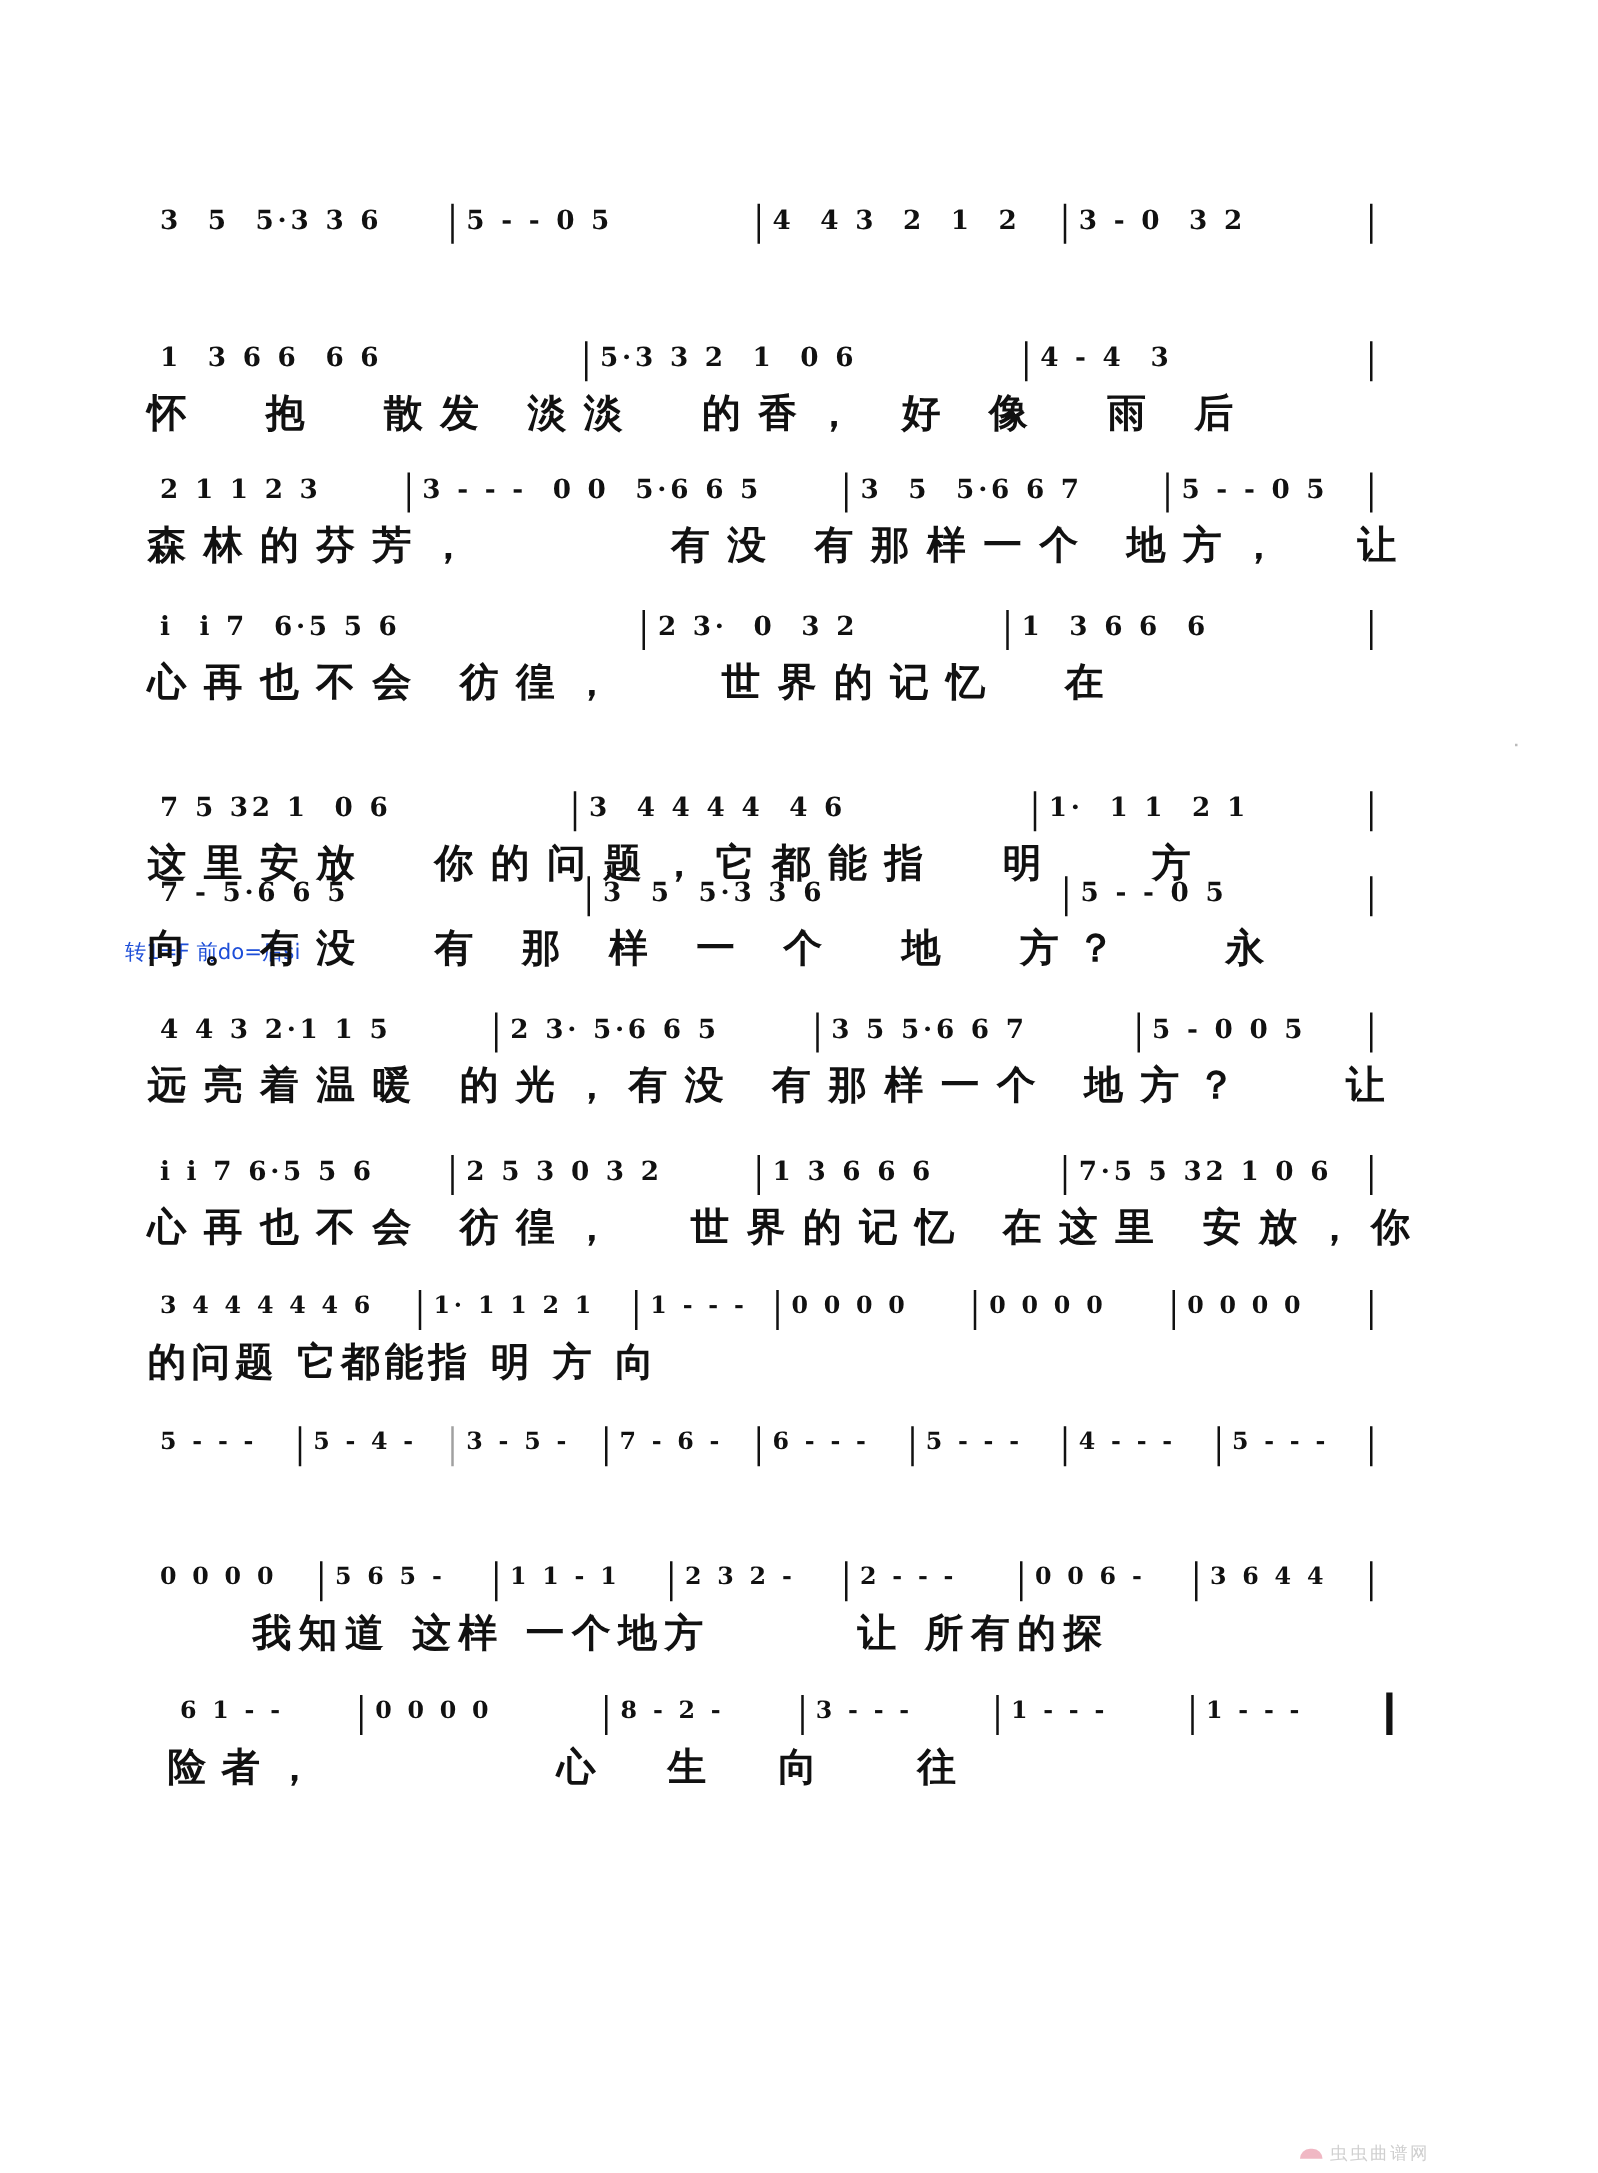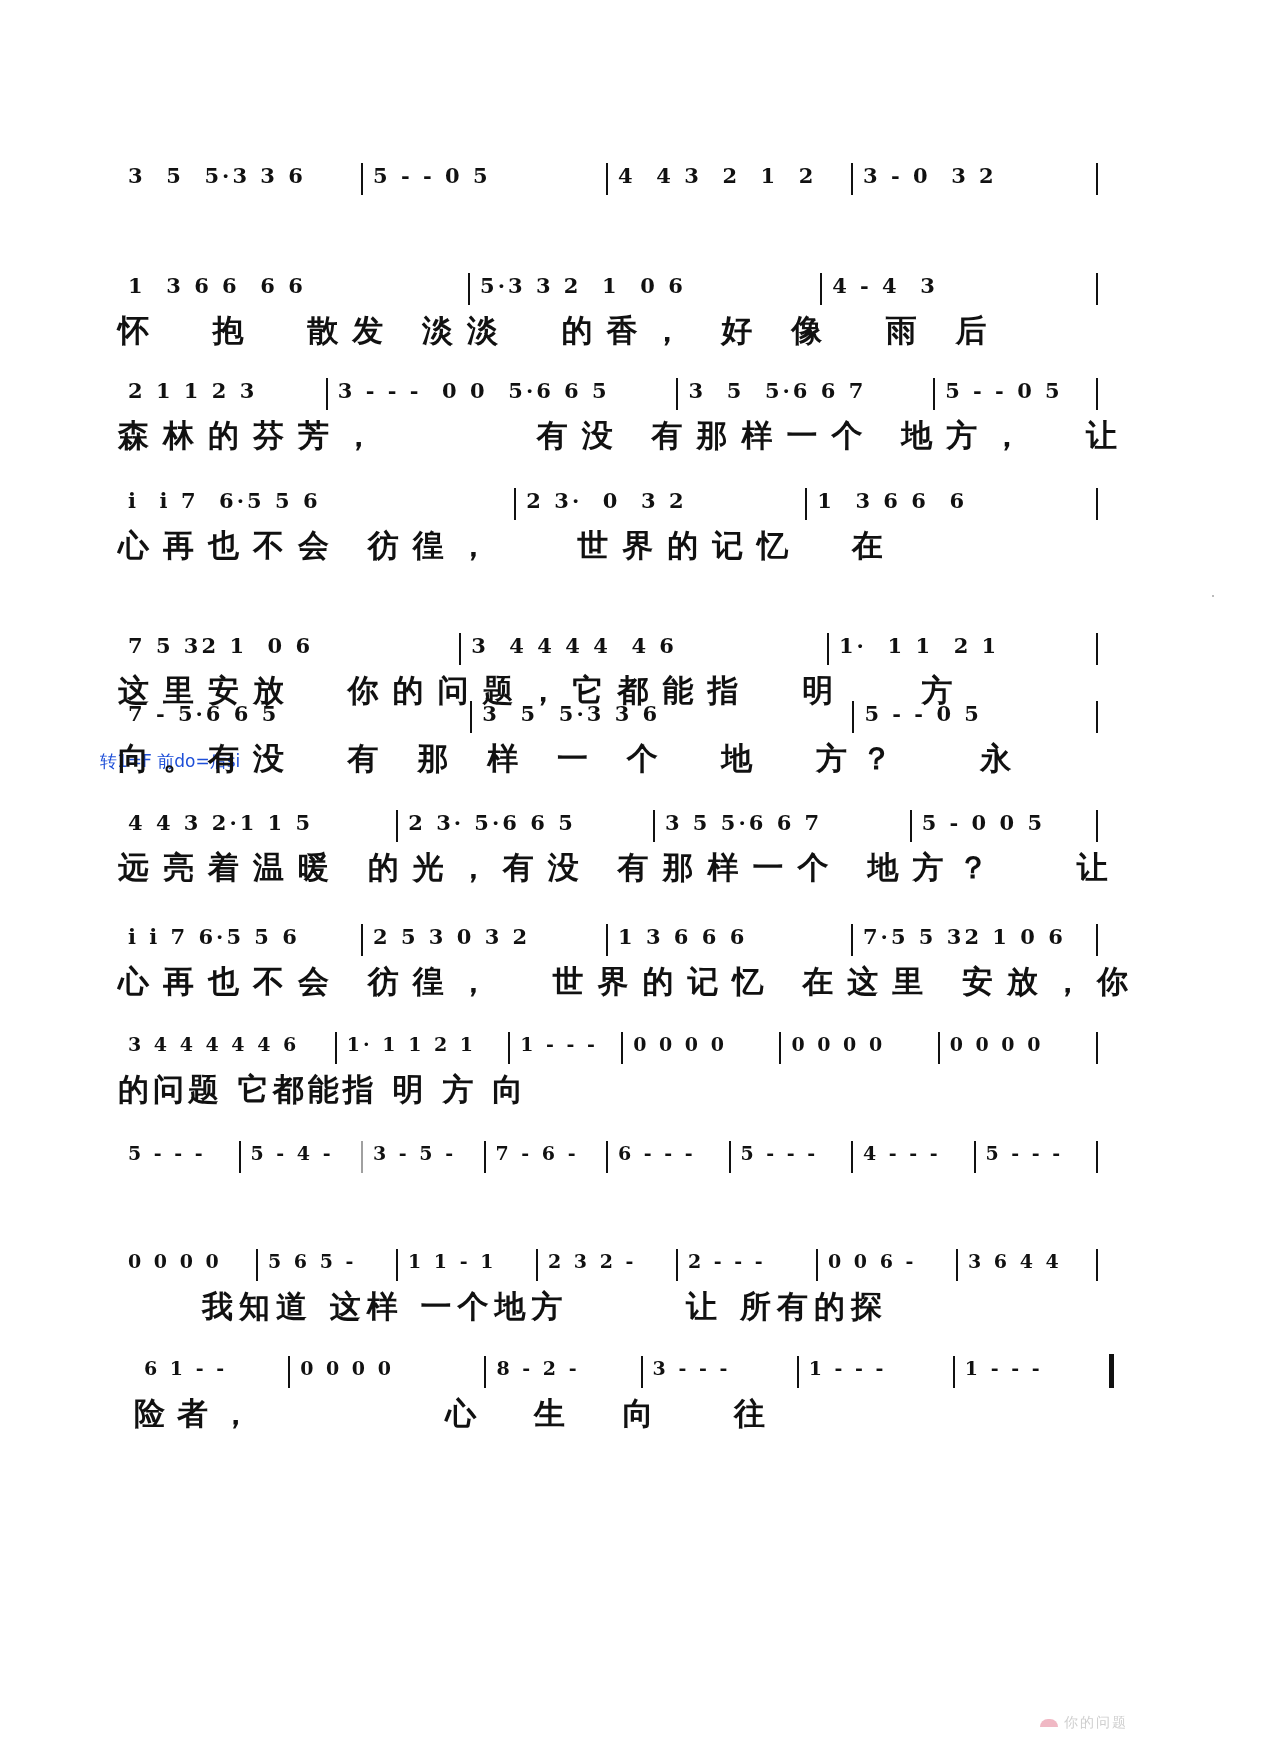--- a/index.html
+++ b/index.html
@@ -319,15 +319,15 @@
           <span class="tok">1 - - -</span>
         </div>
       <div class="barline final"></div>
     </div>
     <div class="lyrics-line" style="letter-spacing:12px;">险者，        心  生  向   往</div>
   </div>
 
   <div class="stray-dot"></div>
 
   <div class="watermark">
-    <span class="dot"></span><span>你的问题</span>
+    <span class="dot"></span><span>虫虫曲谱网</span>
   </div>
 </div>
 
 </body></html>

